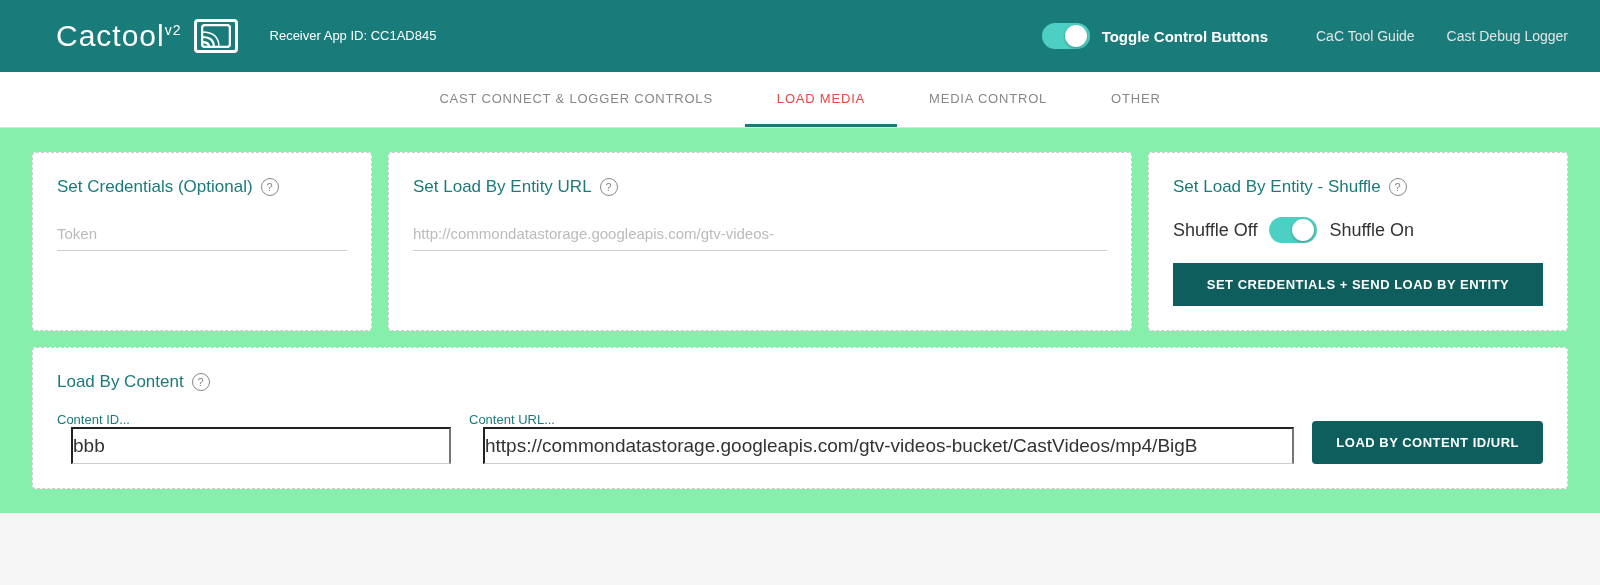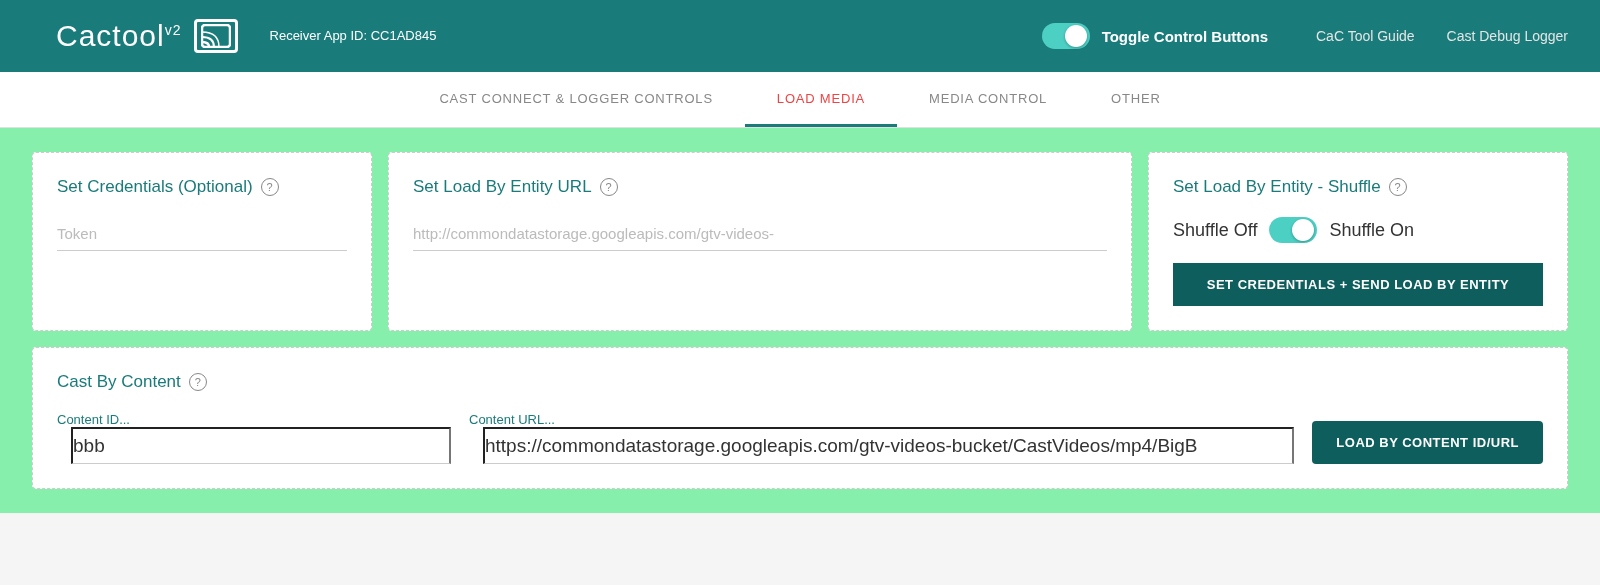--- a/index.html
+++ b/index.html
@@ -346,21 +346,21 @@
         </div>
         <span class="shuffle-label">Shuffle On</span>
       </div>
       <button class="btn-primary">SET CREDENTIALS + SEND LOAD BY ENTITY</button>
     </div>
 
   </div>
 
   <div class="card card-load-content">
     <div class="card-title">
-      <span>Cast By Content</span>
+      <span>Load By Content</span>
       <span class="help-icon">?</span>
     </div>
     <div class="content-fields-row">
       <div class="content-field-group id-group">
         <span class="field-label">Content ID...</span>
         <input class="field-value" type="text" value="bbb" style="">
       </div>
       <div class="content-field-group url-group">
         <span class="field-label">Content URL...</span>
         <input class="field-value" type="text" value="https://commondatastorage.googleapis.com/gtv-videos-bucket/CastVideos/mp4/BigB" style="">

